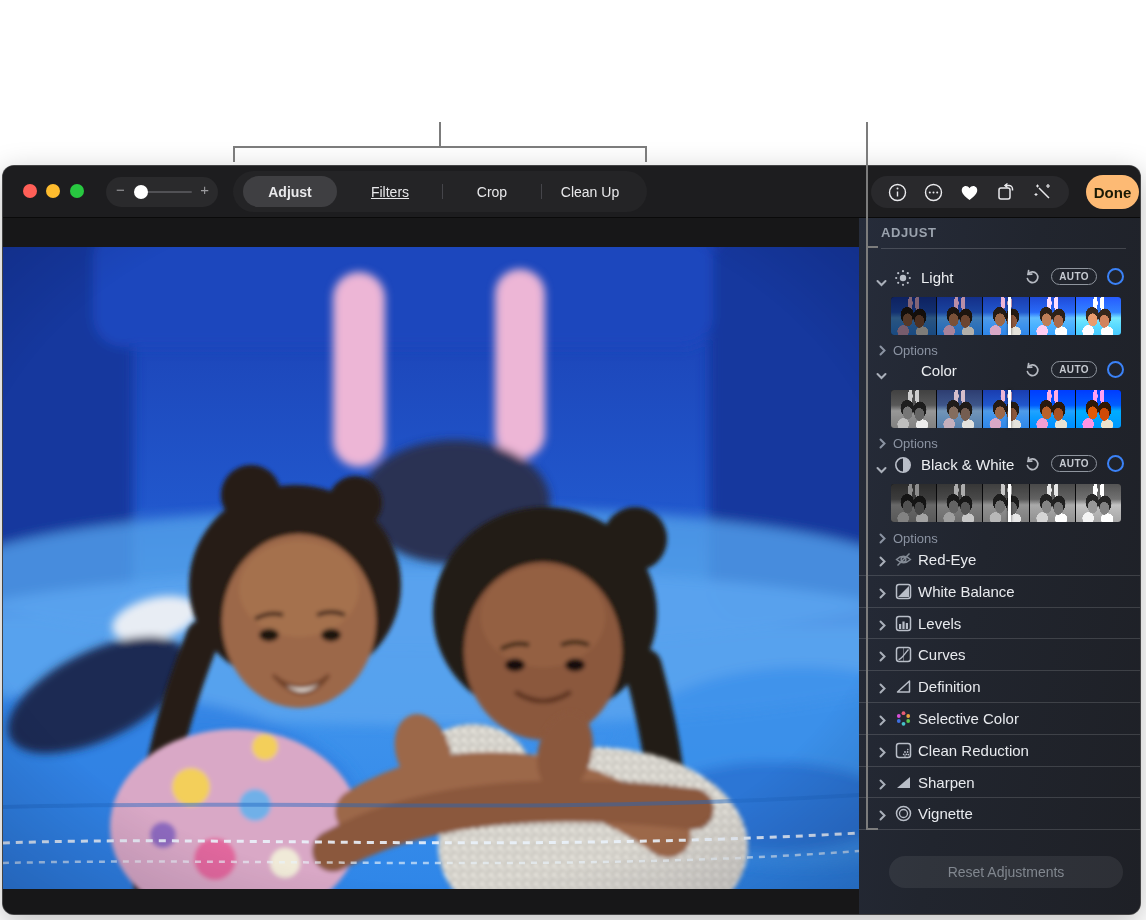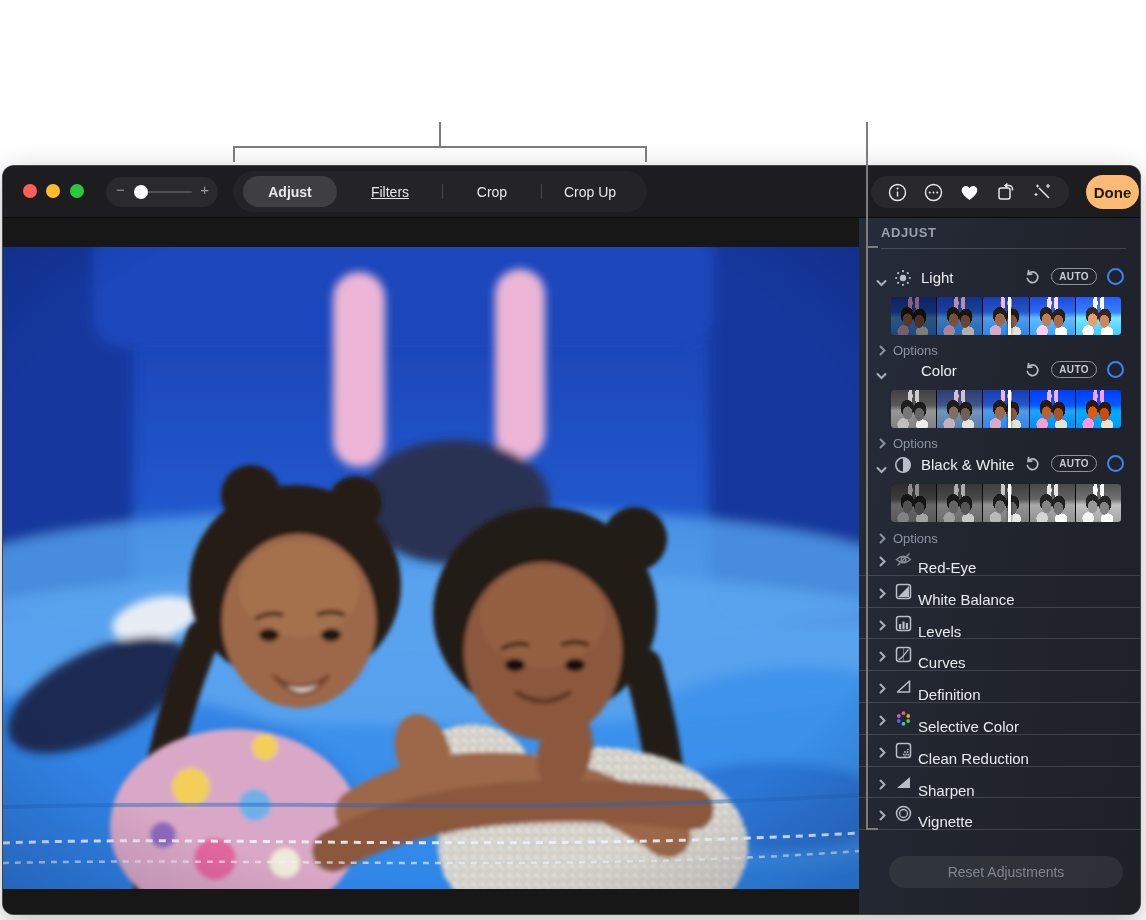--- a/index.html
+++ b/index.html
@@ -87,21 +87,21 @@
                      box-shadow:0 0 3px rgba(0,0,0,.6); }
 
   .options-row { position:absolute; left:20px; height:18px; display:flex; align-items:center; gap:7px;
                  color:#8b93a2; font-size:13px; }
 
   .adjust-list { position:absolute; left:0; right:0; top:326px; }
   .list-row { position:relative; height:31.8px; border-bottom:1px solid rgba(255,255,255,.14); }
   .list-row:last-child { border-bottom:1px solid rgba(255,255,255,.14);text-align:right; }
   .row-chevron { position:absolute; left:20px; top:9px; color:#aab0ba; }
   .row-icon { position:absolute; left:36px; top:7px; width:17px; height:17px; }
-  .row-label { position:absolute; left:59px; top:15px; font-size:15px; color:#e8eaee; }
+  .row-label { position:absolute; left:59px; top:7px; font-size:15px; color:#e8eaee; }
 
   .reset-btn { position:absolute; left:30px; top:638px; width:234px; height:32px; border-radius:16px;
                background:rgba(255,255,255,.07); color:#81878f; font-size:14px;
                display:flex; align-items:center; justify-content:center; }
 
   
   .color-wheel { border-radius:50%; position:relative;
     background:conic-gradient(#e84a4a,#e8a23f,#e6d84a,#59c84f,#46c2c8,#3f6fe0,#9b4fd8,#e84a9b,#e84a4a); }
   .color-wheel::after { content:""; position:absolute; inset:3px; border-radius:50%; background:#20242e; }
 
@@ -126,21 +126,21 @@
         <span class="zoom-knob"></span>
         <span class="zoom-plus">+</span>
       </div>
 
       <div class="tabs">
         <div class="tab selected-pill" style="left:10px;width:94px;">Adjust</div>
         <div class="tab" style="left:110px;width:94px;text-decoration:underline;">Filters</div>
         <div class="tab-divider" style="left:209px;"></div>
         <div class="tab" style="left:212px;width:94px;">Crop</div>
         <div class="tab-divider" style="left:308px;"></div>
-        <div class="tab" style="left:308px;width:98px;">Crop Up</div>
+        <div class="tab" style="left:308px;width:98px;">Clean Up</div>
       </div>
 
       <div class="icon-pill">
         <span class="tb-icon">
           <svg width="19" height="19" viewBox="0 0 19 19" fill="none" stroke="#e9e9ec" stroke-width="1.4">
             <circle cx="9.5" cy="9.5" r="8"></circle>
               <line x1="9.5" y1="8.5" x2="9.5" y2="13.4"></line>
               <circle cx="9.5" cy="5.6" r="1" fill="#e9e9ec" stroke="none"></circle>
           </svg>
         </span>

